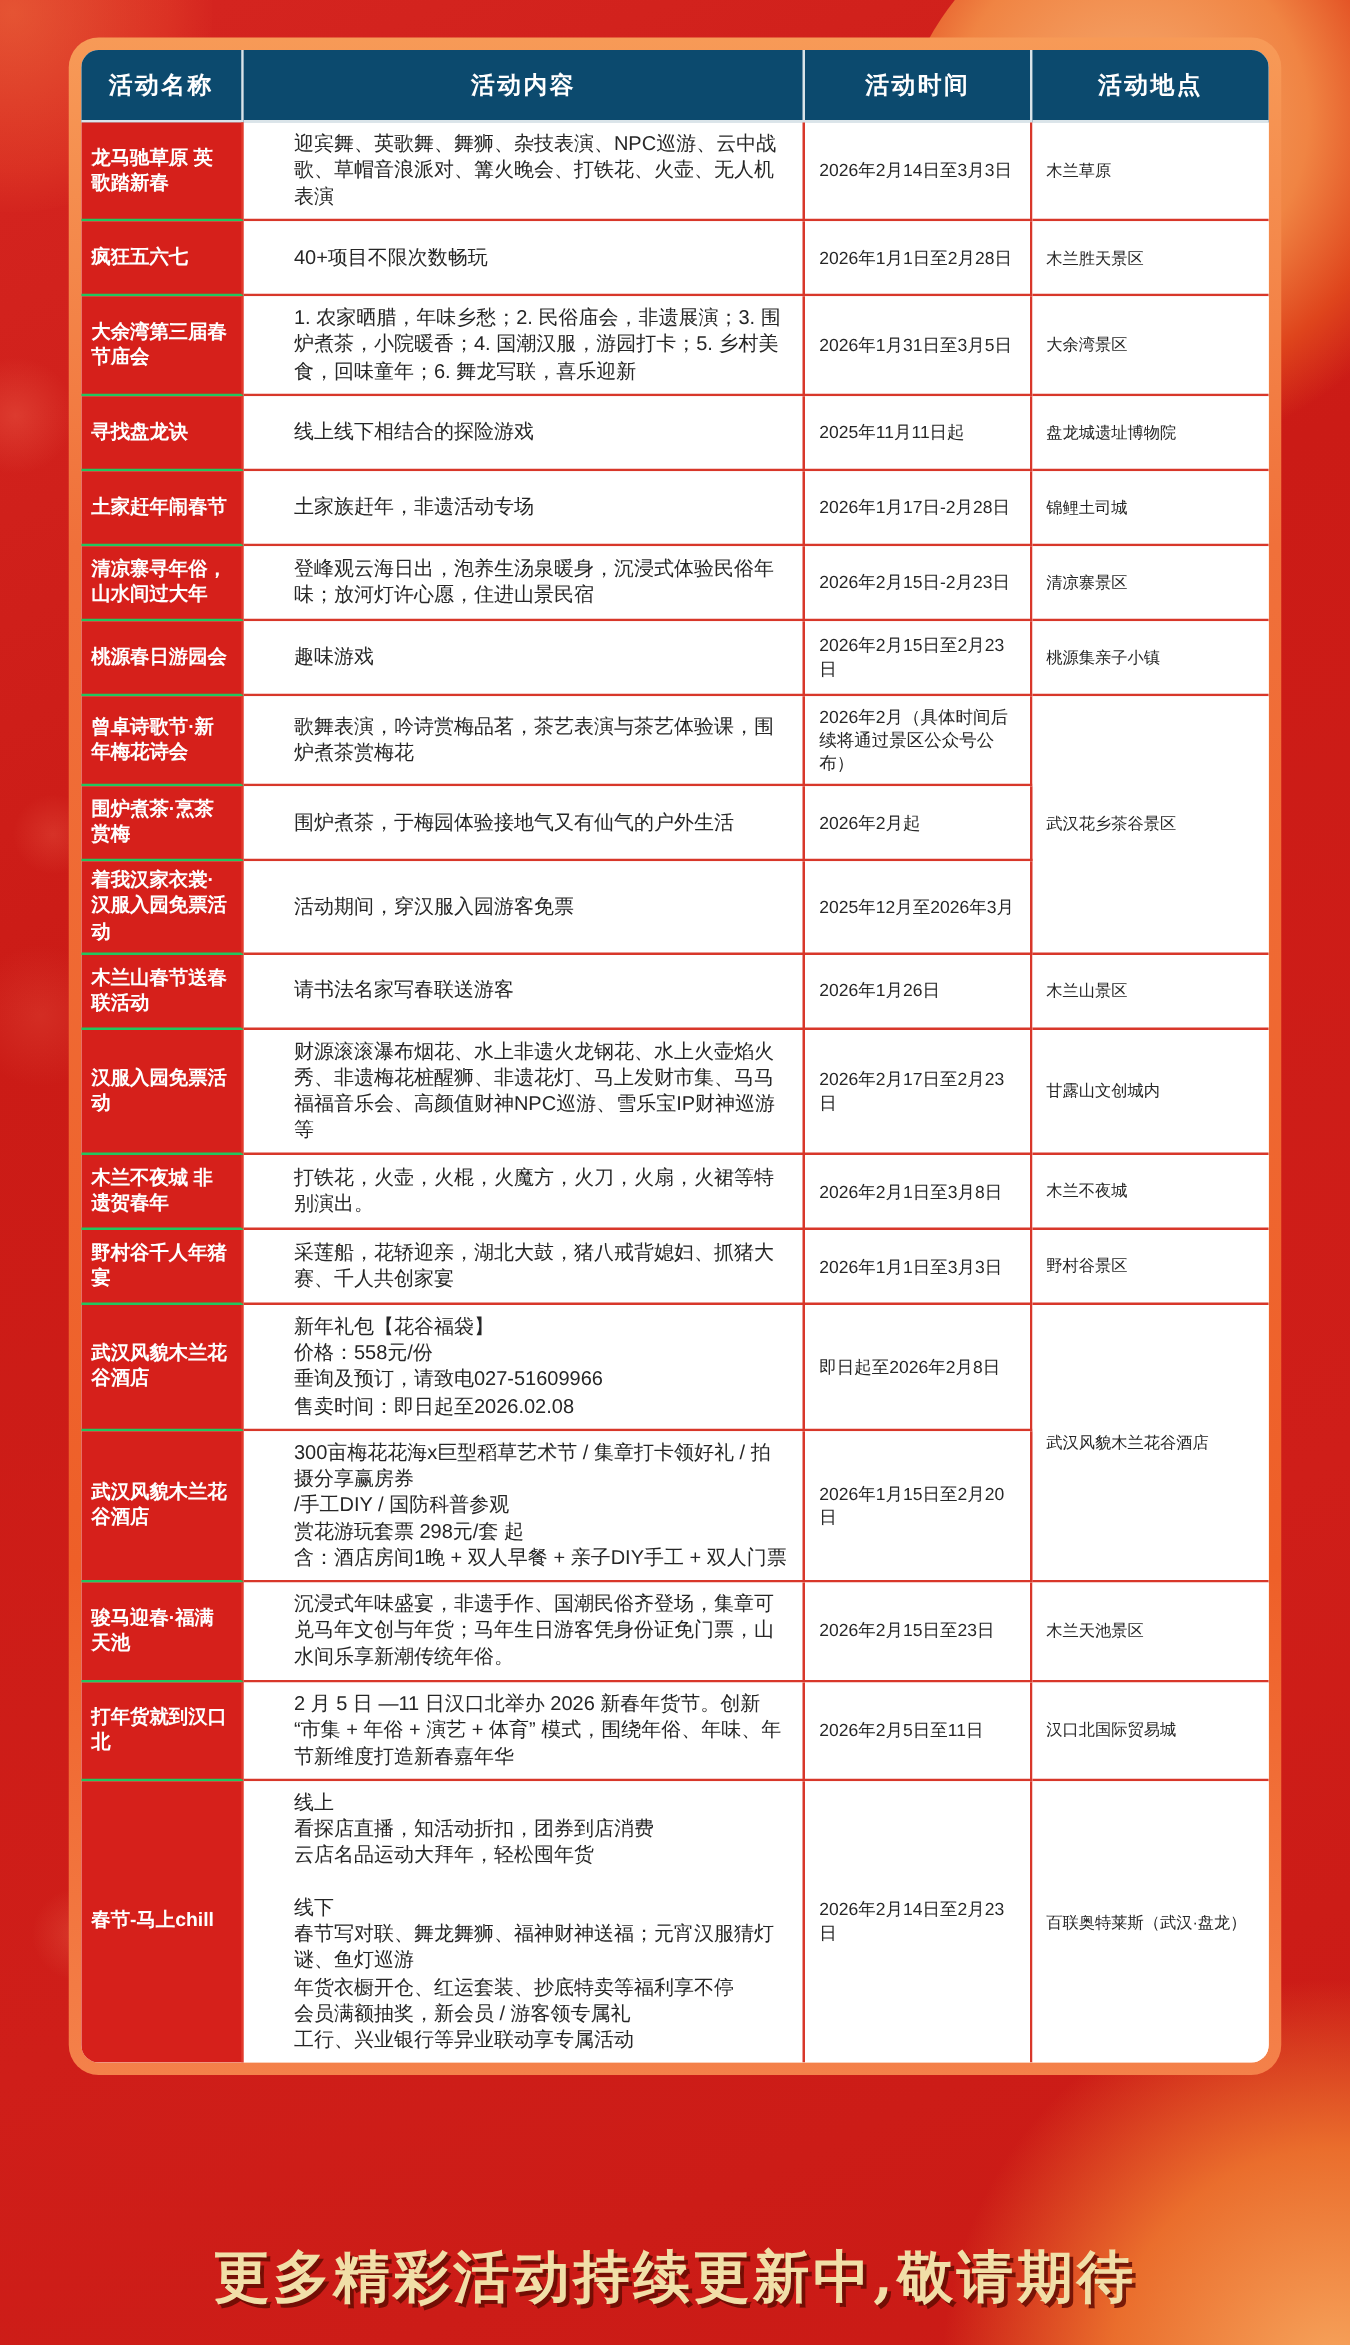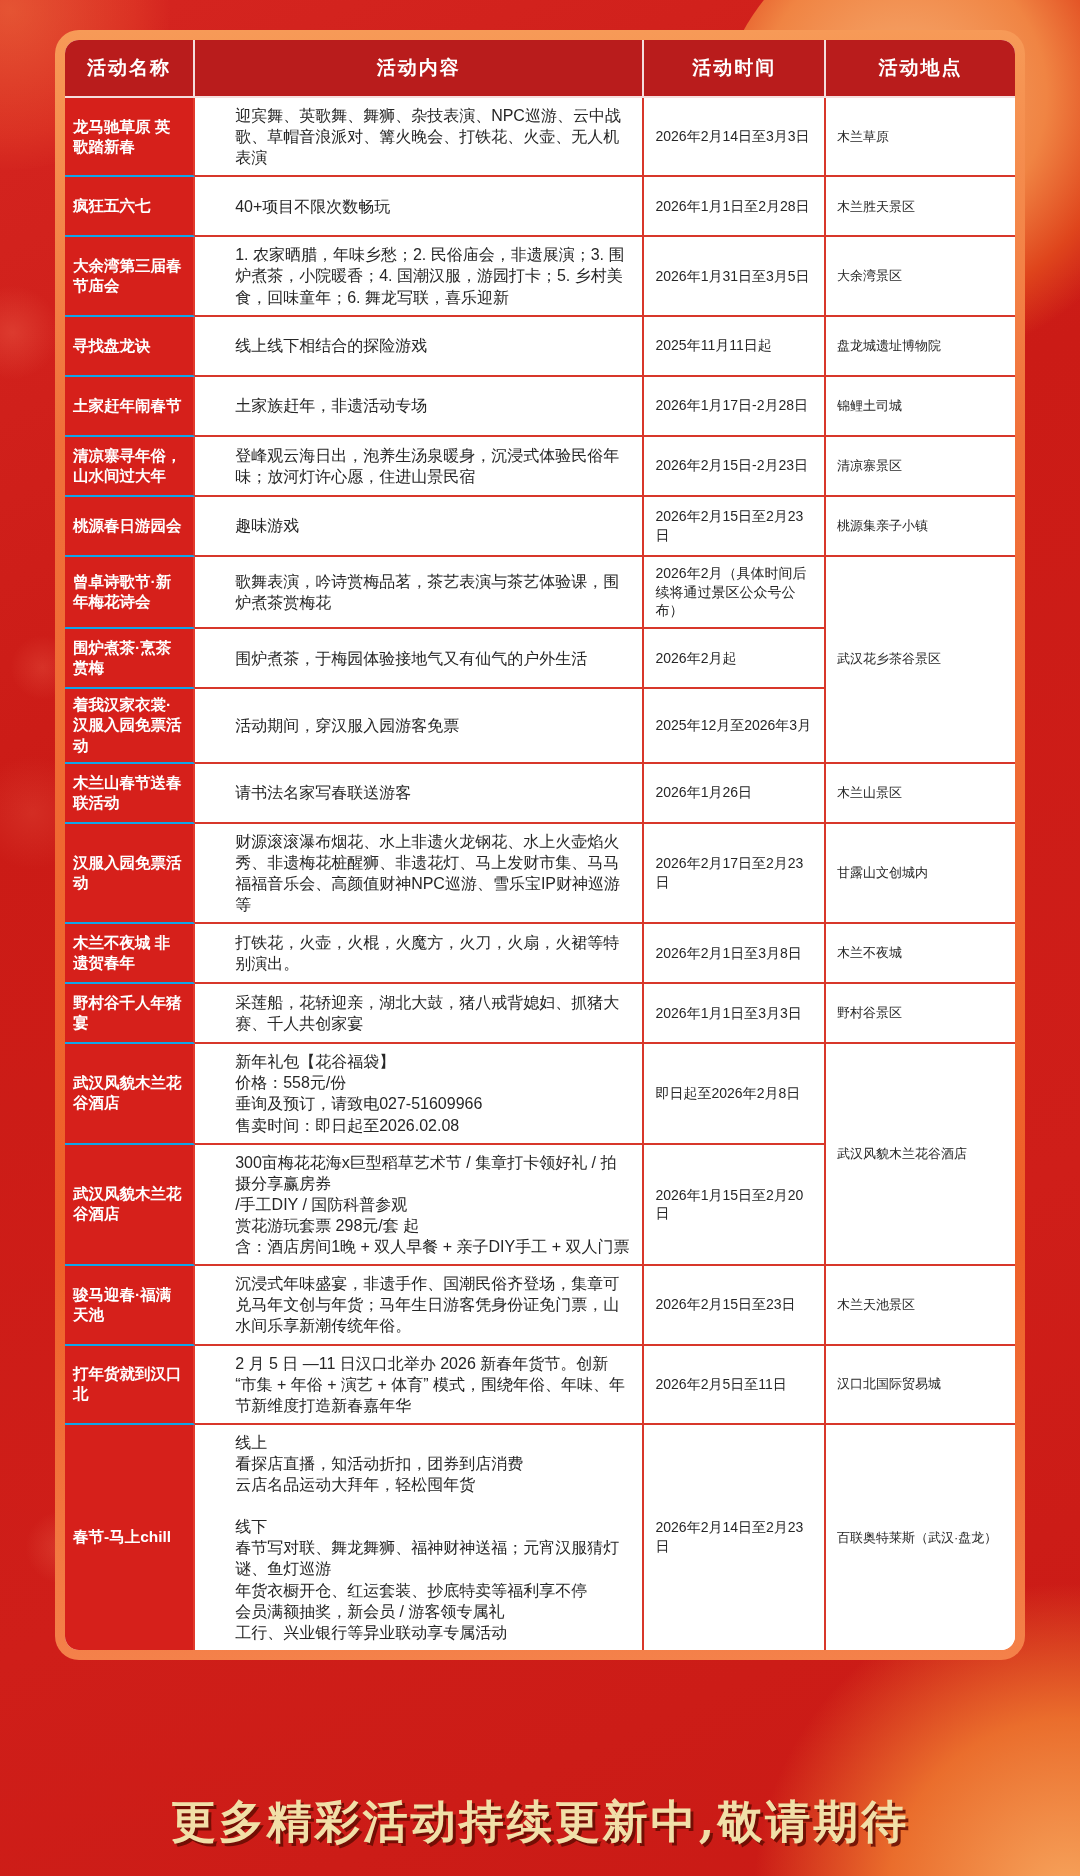--- a/index.html
+++ b/index.html
@@ -43,30 +43,30 @@
   }
 
   .table-frame{
     margin:30px 55px 0 55px;
     background:linear-gradient(180deg,#f79a57 0%,#f0703a 25%,#ee5f28 75%,#f4814a 100%);
     padding:10px;border-radius:24px;
   }
   table{width:100%;table-layout:fixed;border-collapse:separate;border-spacing:0;
     background:#fff;border-radius:14px;overflow:hidden;}
   th{
-    background:#b91c1c;color:#ffffff;font-weight:bold;font-size:19px;
+    background:#0c4a6e;color:#ffffff;font-weight:bold;font-size:19px;
     height:48px;padding:4px 4px;letter-spacing:2px;
     border-right:2px solid rgba(255,255,255,.85);
     border-bottom:2px solid rgba(255,255,255,.85);
   }
   th:last-child{border-right:none;}
   td{vertical-align:middle;height:44px;}
   .cell-name{
     background:#d6201b;color:#ffffff;font-weight:bold;font-size:15.5px;line-height:1.3;
-    padding:6px 8px;border-right:2px solid #e23a2c;border-bottom:2px solid #0ea5e9;
+    padding:6px 8px;border-right:2px solid #e23a2c;border-bottom:2px solid #22c55e;
   }
   .cell-content,.cell-time,.cell-loc{
     background:#ffffff;color:#262626;
     border-right:2px solid #d8372a;border-bottom:2px solid #d8372a;
     padding:7px 11px;
   }
   .cell-content{font-size:16px;line-height:1.32;white-space:pre-line;padding-left:40px;}
   .cell-time{font-size:14px;line-height:1.35;}
   .cell-loc{font-size:13px;line-height:1.35;border-right:none;}
   tr:last-child td{border-bottom:none;}

